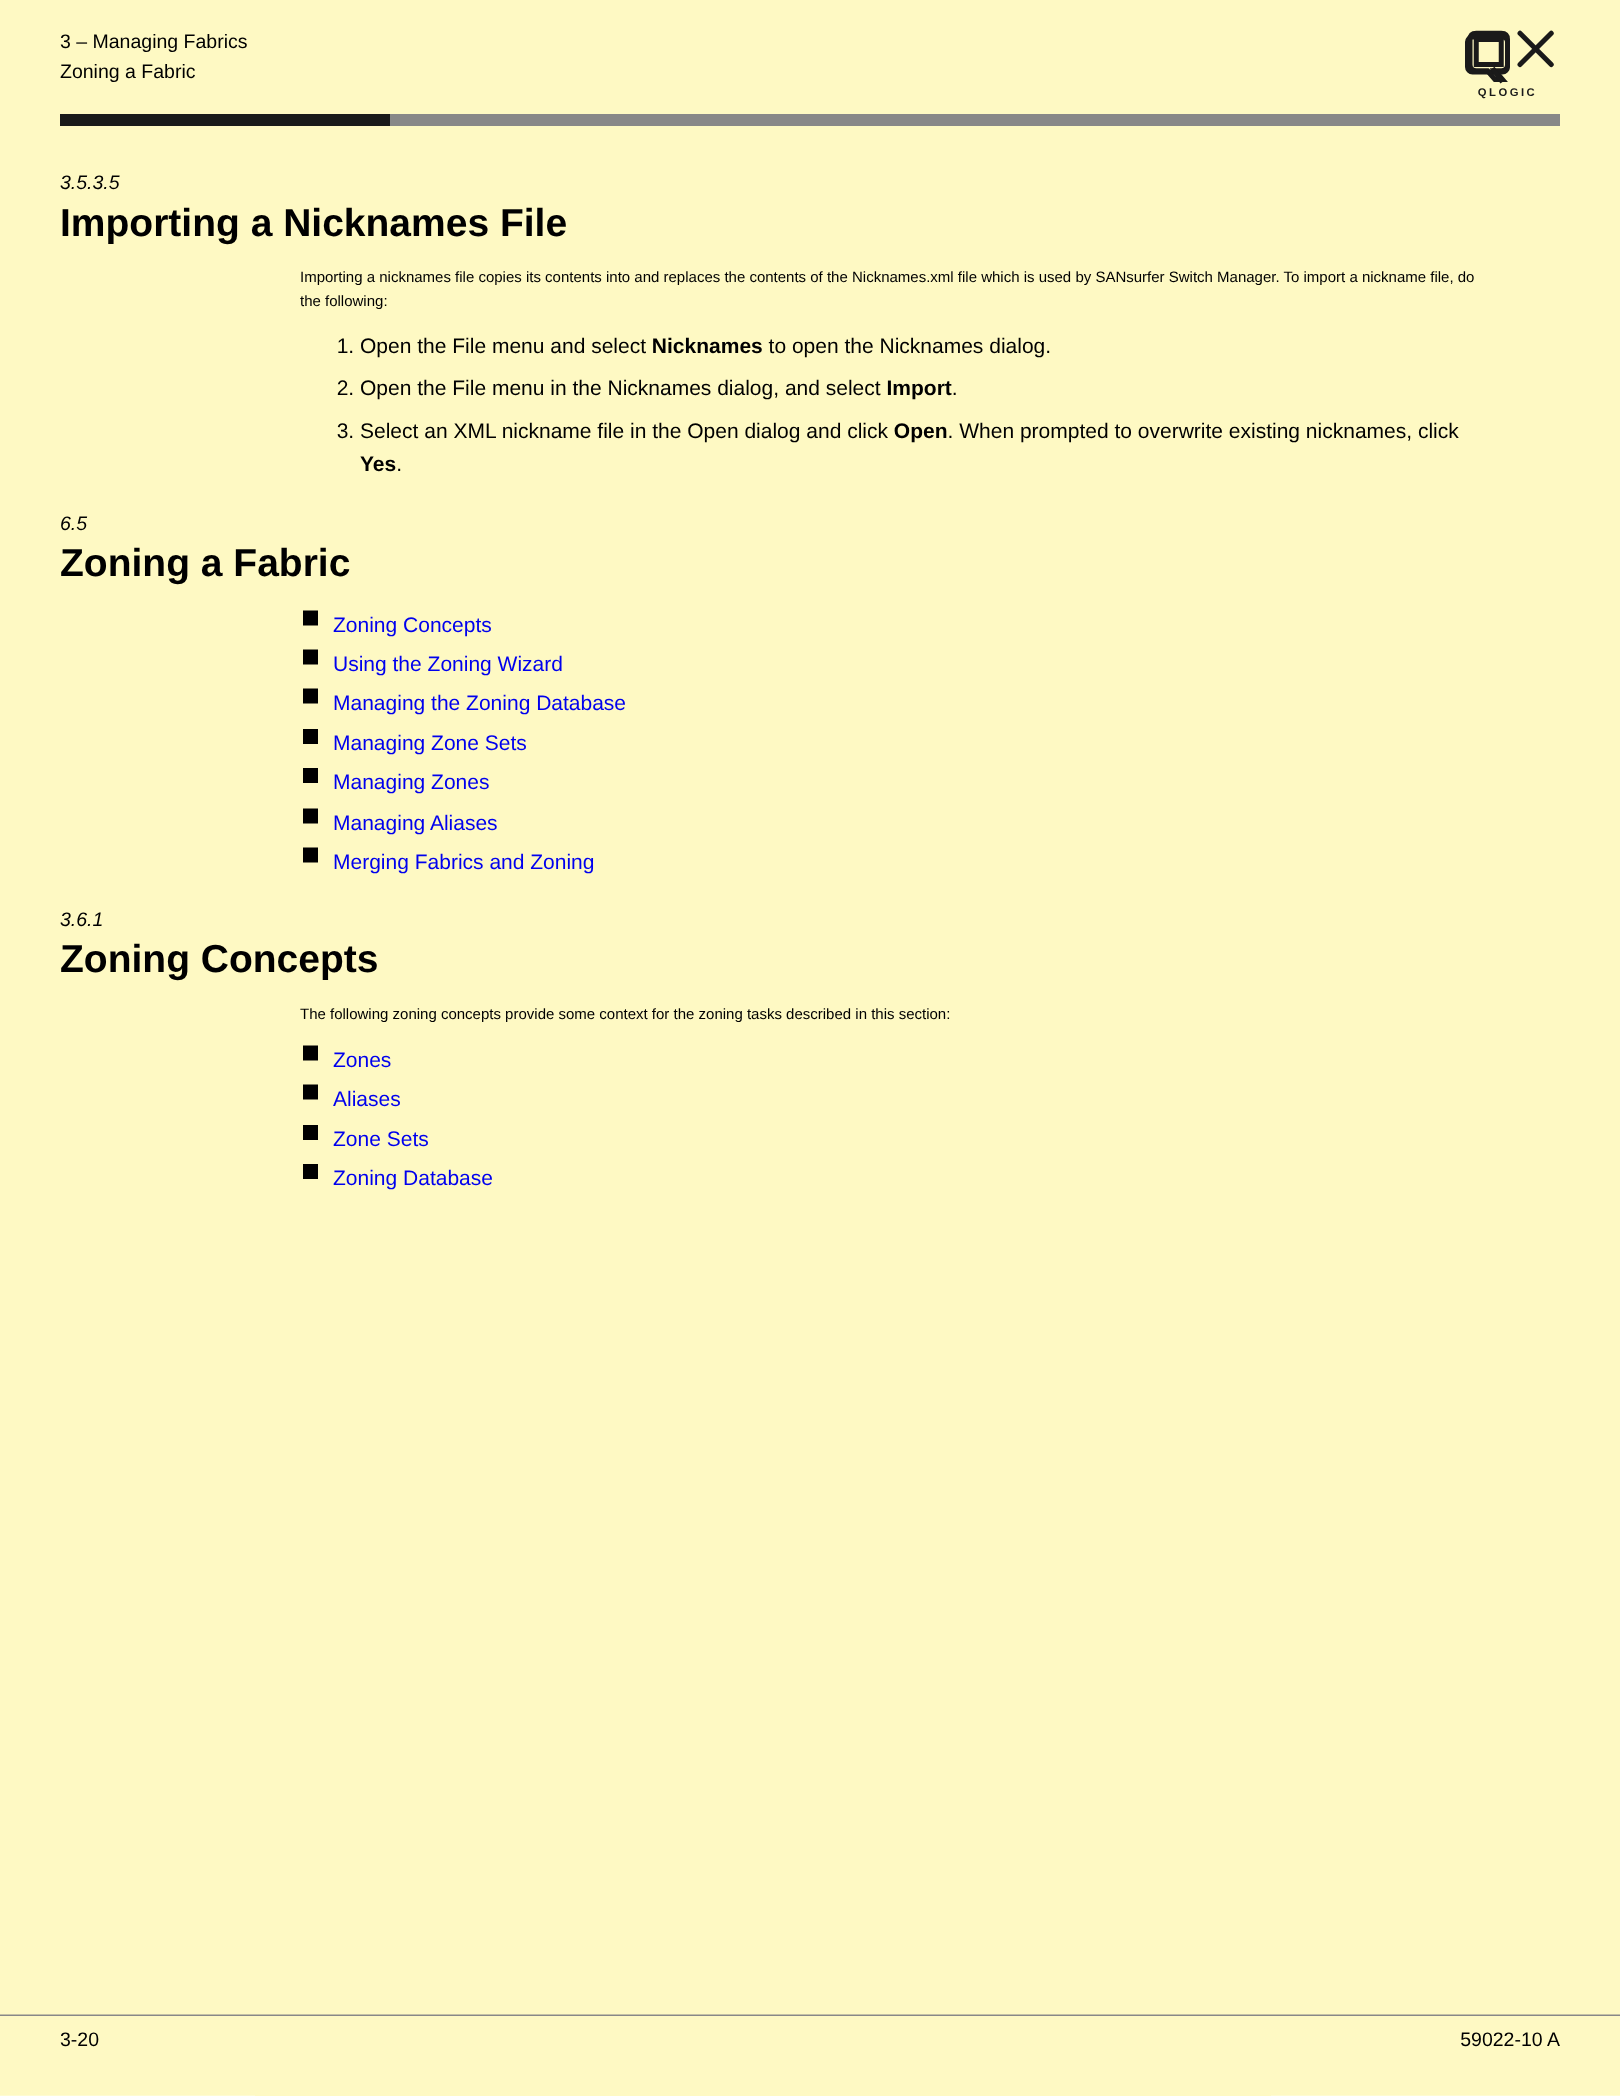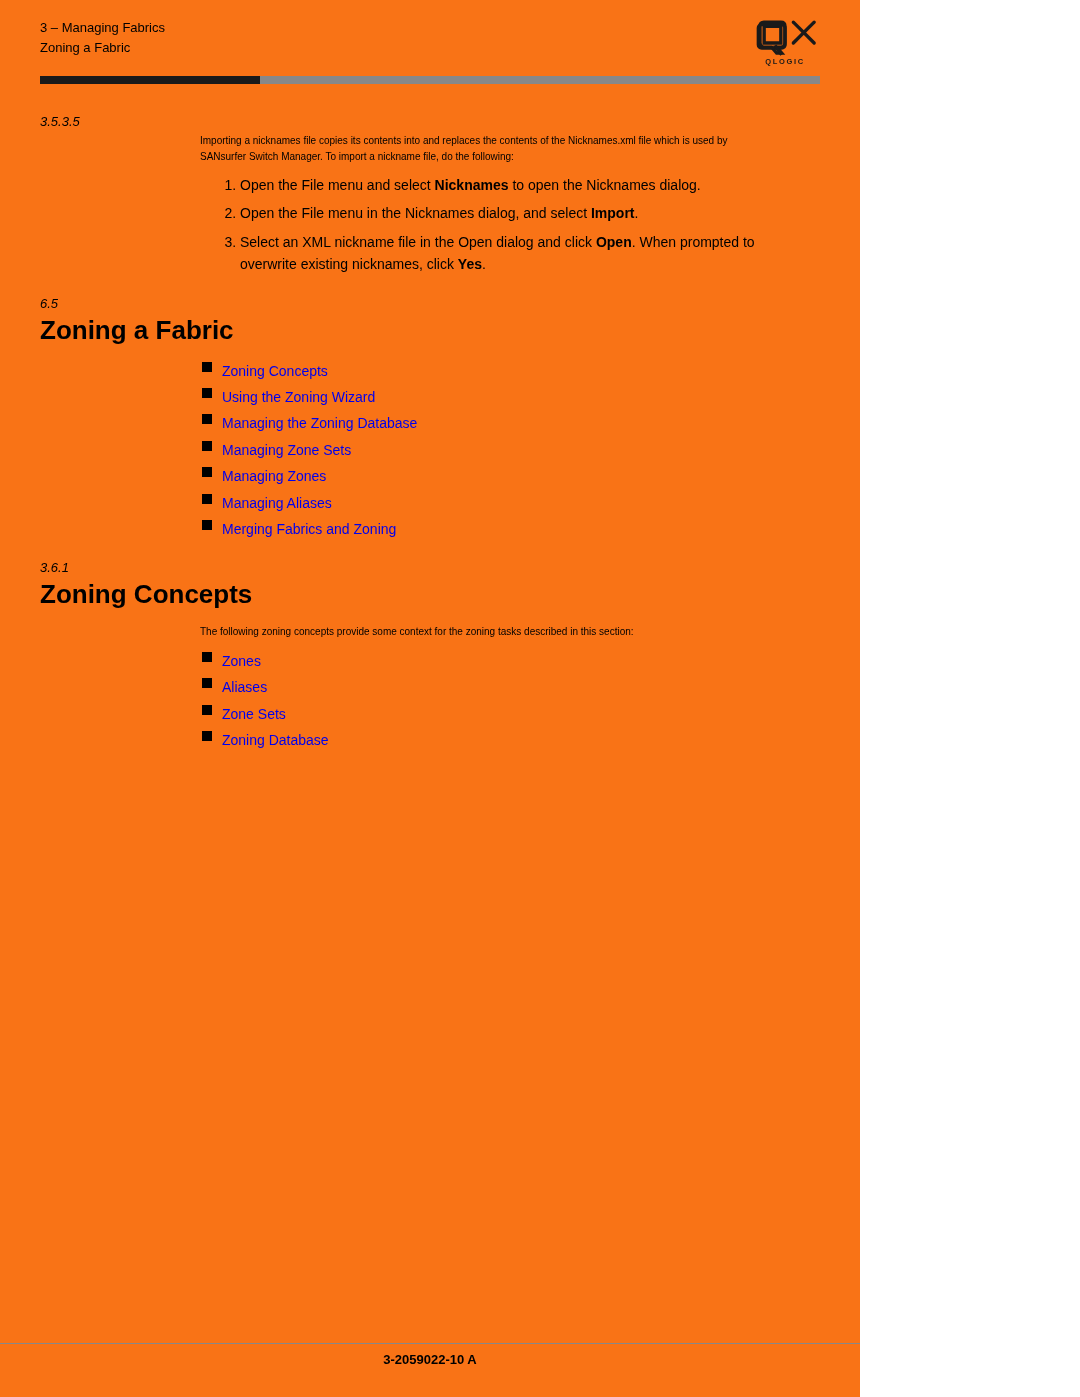--- a/index.html
+++ b/index.html
@@ -8,25 +8,25 @@
       font-family: Arial, Helvetica, sans-serif;
       font-size: 14px;
       color: #000;
       background: #fff;
       width: 1080px;
       min-height: 1397px;
       position: relative;
     }
 
     .page {
-      width: 860px;
+      width: 1080px;
       min-height: 1397px;
       padding: 0;
       position: relative;
-      background: #f97316;
+      background: #fef9c3;
     }
 
     
     .header {
       padding: 18px 40px 0 40px;
       display: flex;
       justify-content: space-between;
       align-items: flex-start;
     }
 
@@ -168,24 +168,23 @@
 
     
     .footer {
       position: absolute;
       bottom: 30px;
       left: 0;
       right: 0;
       padding: 0 40px;
       border-top: 1px solid #888;
       display: flex;
-      justify-content: center;
+      justify-content: space-between;
       align-items: center;
       padding-top: 8px;
-      font-weight: bold;
     }
 
     .footer-left {
       font-size: 13px;
       color: #000;
     }
 
     .footer-right {
       font-size: 13px;
       color: #000;
@@ -227,20 +226,21 @@
 
   <div class="header-bar">
     <div class="bar-dark"></div>
     <div class="bar-light"></div>
   </div>
 
   <div class="content">
 
     <div class="section-block">
       <div class="section-num">3.5.3.5</div>
+      <div class="section-heading">Importing a Nicknames File</div>
       <div class="indent">
         <p class="body-text">Importing a nicknames file copies its contents into and replaces the contents of the Nicknames.xml file which is used by SANsurfer Switch Manager. To import a nickname file, do the following:</p>
         <ol class="numbered-list">
           <li>
             Open the File menu and select <strong>Nicknames</strong> to open the Nicknames dialog.
           </li>
           <li>
             Open the File menu in the Nicknames dialog, and select <strong>Import</strong>.
           </li>
           <li>

